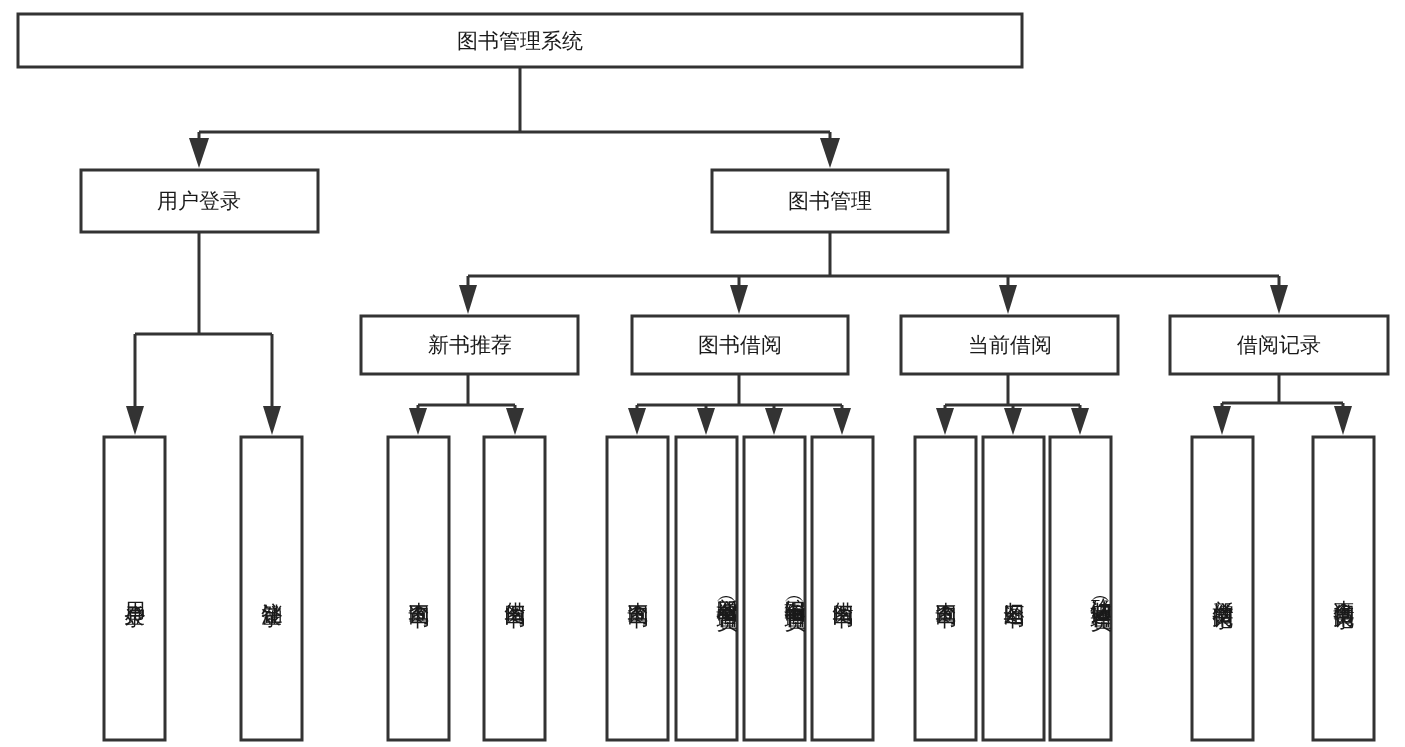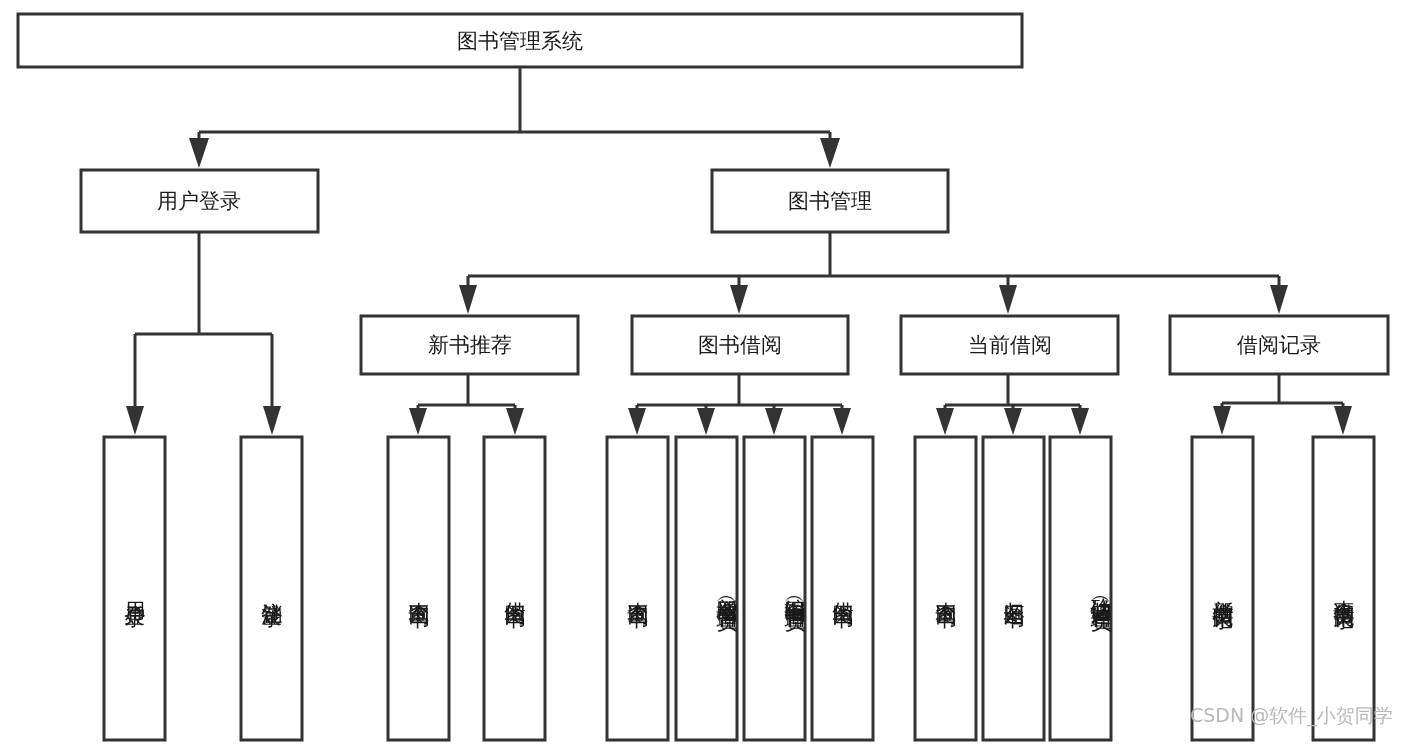--- a/index.html
+++ b/index.html
@@ -218,15 +218,14 @@
   <div class="node-label-v" style="left:744px; top:442px; width:61px; height:295px; display:flex; align-items:flex-start; justify-content:center;">编辑图书（管理员）</div>
   <div class="node-label-v" style="left:812px; top:437px; width:61px; height:303px; display:flex; align-items:center; justify-content:center;">借阅图书</div>
 
   <div class="node-label-v" style="left:915px; top:437px; width:61px; height:303px; display:flex; align-items:center; justify-content:center;">查询图书</div>
   <div class="node-label-v" style="left:983px; top:437px; width:61px; height:303px; display:flex; align-items:center; justify-content:center;">归还图书</div>
   <div class="node-label-v" style="left:1050px; top:442px; width:61px; height:295px; display:flex; align-items:flex-start; justify-content:center;">确认归还（管理员）</div>
 
   <div class="node-label-v" style="left:1192px; top:437px; width:61px; height:303px; display:flex; align-items:center; justify-content:center;">新增借阅记录</div>
   <div class="node-label-v" style="left:1313px; top:437px; width:61px; height:303px; display:flex; align-items:center; justify-content:center;">查询借阅记录</div>
 
-  <div class="watermark" style="left:1190px; top:703px;">CSDN @软件_小贺同学</div>
 
 </div>
 
 </body></html>

